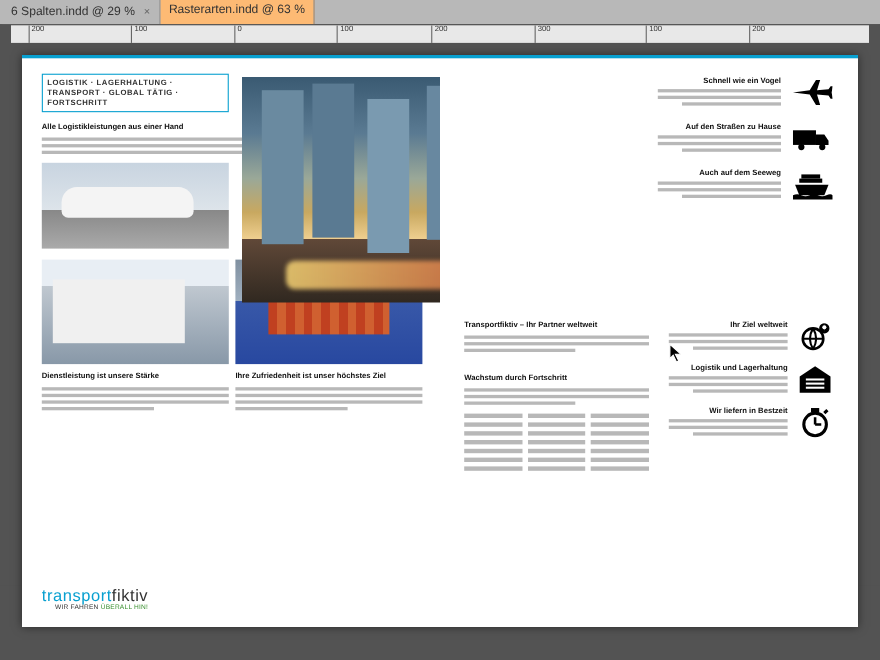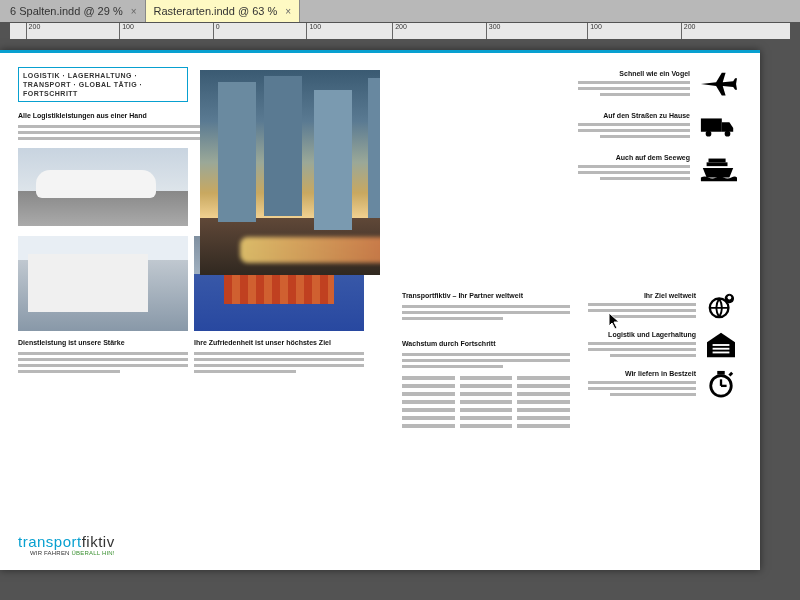--- a/index.html
+++ b/index.html
@@ -1,28 +1,28 @@
 <!DOCTYPE html>
 <html><head>
 <meta charset="utf-8">
 <style>
 * { box-sizing: border-box; margin: 0; padding: 0; }
 body { font-family: Arial, sans-serif; background: #535353; width: 800px; height: 600px; overflow: hidden; }
 
 .tab-bar { background: #b8b8b8; height: 22px; display: flex; align-items: stretch; padding-left: 2px; }
 .tab { background: #b8b8b8; padding: 3px 8px; font-size: 11px; color: #333; display: flex; align-items: center; gap: 8px; border-right: 1px solid #888; cursor: pointer; }
-.tab.active { background: #fef9c3; }
+.tab.active { background: #fdba74; flex-direction: column; }
 .tab-close { font-size: 10px; color: #666; cursor: pointer; }
 
 .ruler-area { background: #535353; height: 18px; position: relative; display: flex; align-items: center; justify-content: center; }
 .ruler { background: #e8e8e8; height: 16px; width: 780px; position: relative; font-size: 7px; color: #333; overflow: hidden; }
 .ruler-tick { position: absolute; top: 0; height: 100%; border-left: 1px solid #666; }
 .ruler-tick.major { font-size: 7px; padding-left: 2px; }
 
-.canvas { background: #535353; height: 492px; display: flex; align-items: flex-start; padding-top: 10px; position: relative; }
+.canvas { background: #535353; height: 492px; display: flex; justify-content: center; align-items: flex-start; padding-top: 10px; position: relative; }
 .spread { display: flex; box-shadow: 0 0 8px rgba(0,0,0,.5); }
 .page { background: #fff; width: 380px; height: 520px; position: relative; padding: 14px 18px; }
 .page.left { border-top: 3px solid #08a0d0; }
 .page.right { border-top: 3px solid #08a0d0; padding-left: 22px; padding-right: 22px; }
 
 .tagbox { border: 1px solid #08a0d0; padding: 3px 4px; font-size: 7px; font-weight: bold; color: #333; letter-spacing: .5px; margin-bottom: 10px; width: 170px; line-height: 1.3; }
 
 .headline { font-size: 7px; font-weight: bold; color: #111; margin-bottom: 6px; }
 
 .greylines { margin-bottom: 8px; }

